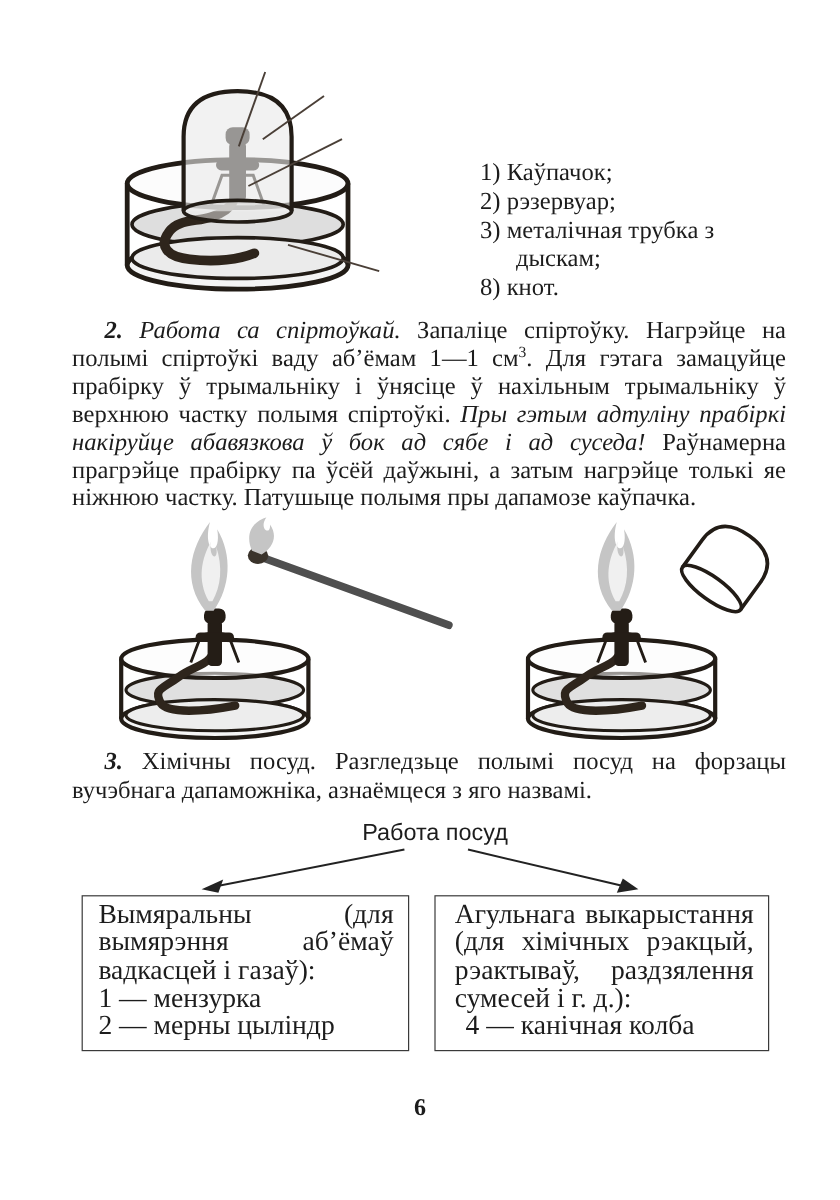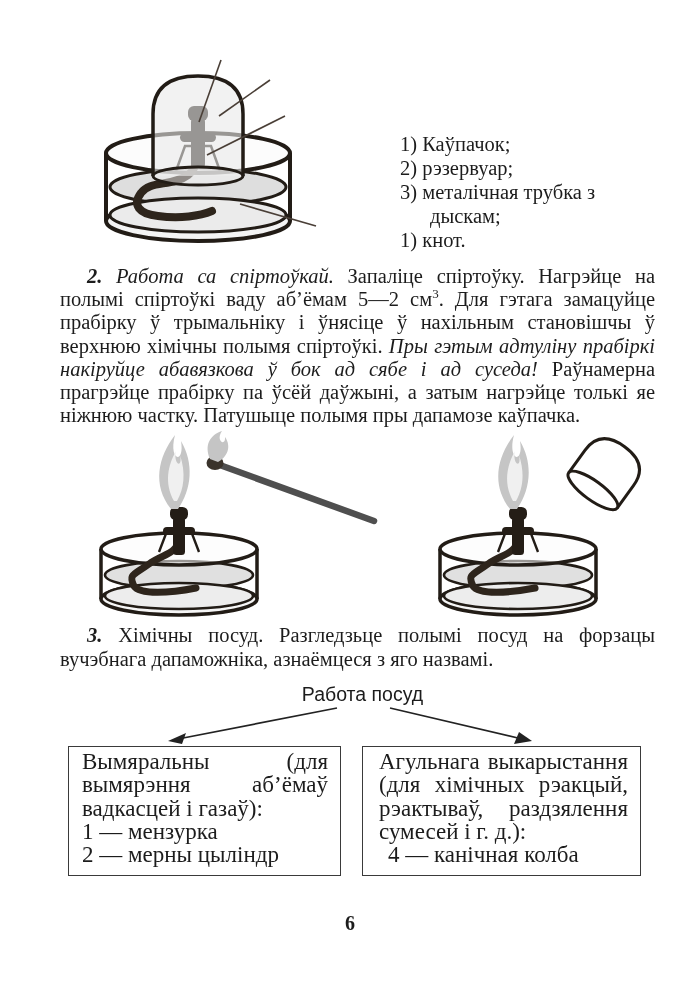--- a/index.html
+++ b/index.html
@@ -81,28 +81,28 @@
         <line x1="141" y1="60" x2="192" y2="24"></line>
         <line x1="129" y1="99" x2="207" y2="60"></line>
         <line x1="162" y1="148" x2="238" y2="170"></line>
       </g>
     </svg>
 
     <div class="parts-list">
       <div class="item">1) Каўпачок;</div>
       <div class="item">2) рэзервуар;</div>
       <div class="item">3) металічная трубка з дыскам;</div>
-      <div class="item">1) кнот.</div>
+      <div class="item">8) кнот.</div>
     </div>
   </div>
 
   <p class="para indent s2">
     <span class="num">2.</span>
     <span class="ital">Работа са спіртоўкай.</span>
-    <span>Запаліце спіртоўку. Нагрэйце на полымі спіртоўкі ваду аб’ёмам 5—2 см</span><sup>3</sup><span>. Для гэтага замацуйце прабірку ў трымальніку і ўнясіце ў нахільным становішчы ў верхнюю хімічны полымя спіртоўкі.</span>
+    <span>Запаліце спіртоўку. Нагрэйце на полымі спіртоўкі ваду аб’ёмам 1—1 см</span><sup>3</sup><span>. Для гэтага замацуйце прабірку ў трымальніку і ўнясіце ў нахільным трымальніку ў верхнюю частку полымя спіртоўкі.</span>
     <span class="ital">Пры гэтым адтуліну прабіркі накіруйце абавязкова ў бок ад сябе і ад суседа!</span>
     <span>Раўнамерна прагрэйце прабірку па ўсёй даўжыні, а затым нагрэйце толькі яе ніжнюю частку. Патушыце полымя пры дапамозе каўпачка.</span>
   </p>
 
   <div class="fig-row">
 
     <svg class="fig-light" viewBox="0 0 312 186">
       <g>
         <path class="outline" stroke-width="3.5" d="M27,118 L27,168 M183,118 L183,168"></path>
         <ellipse cx="105" cy="168" rx="78" ry="16" fill="#f6f6f6" stroke="#221c16" stroke-width="3.5"></ellipse>

